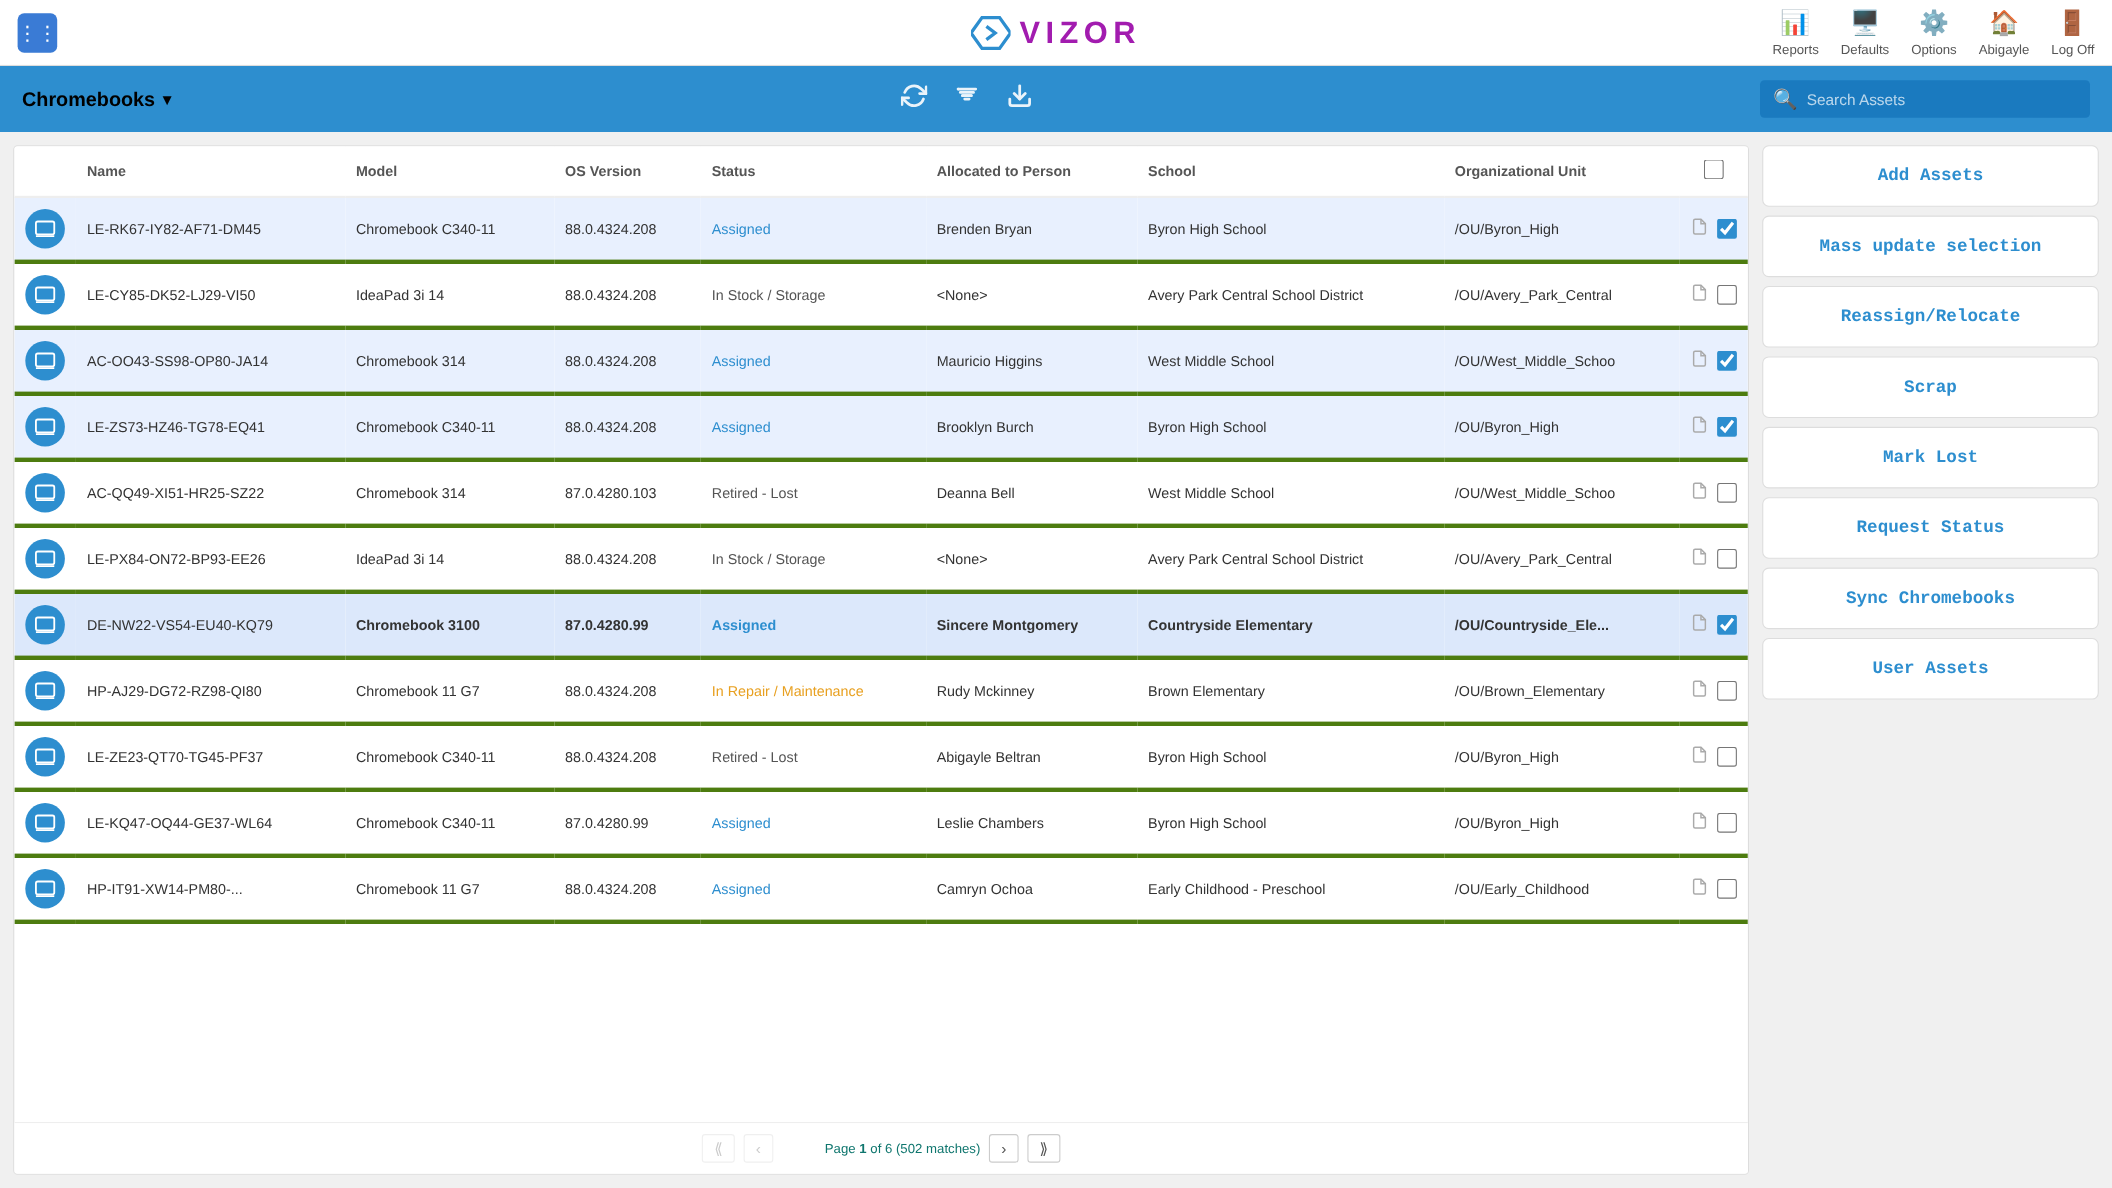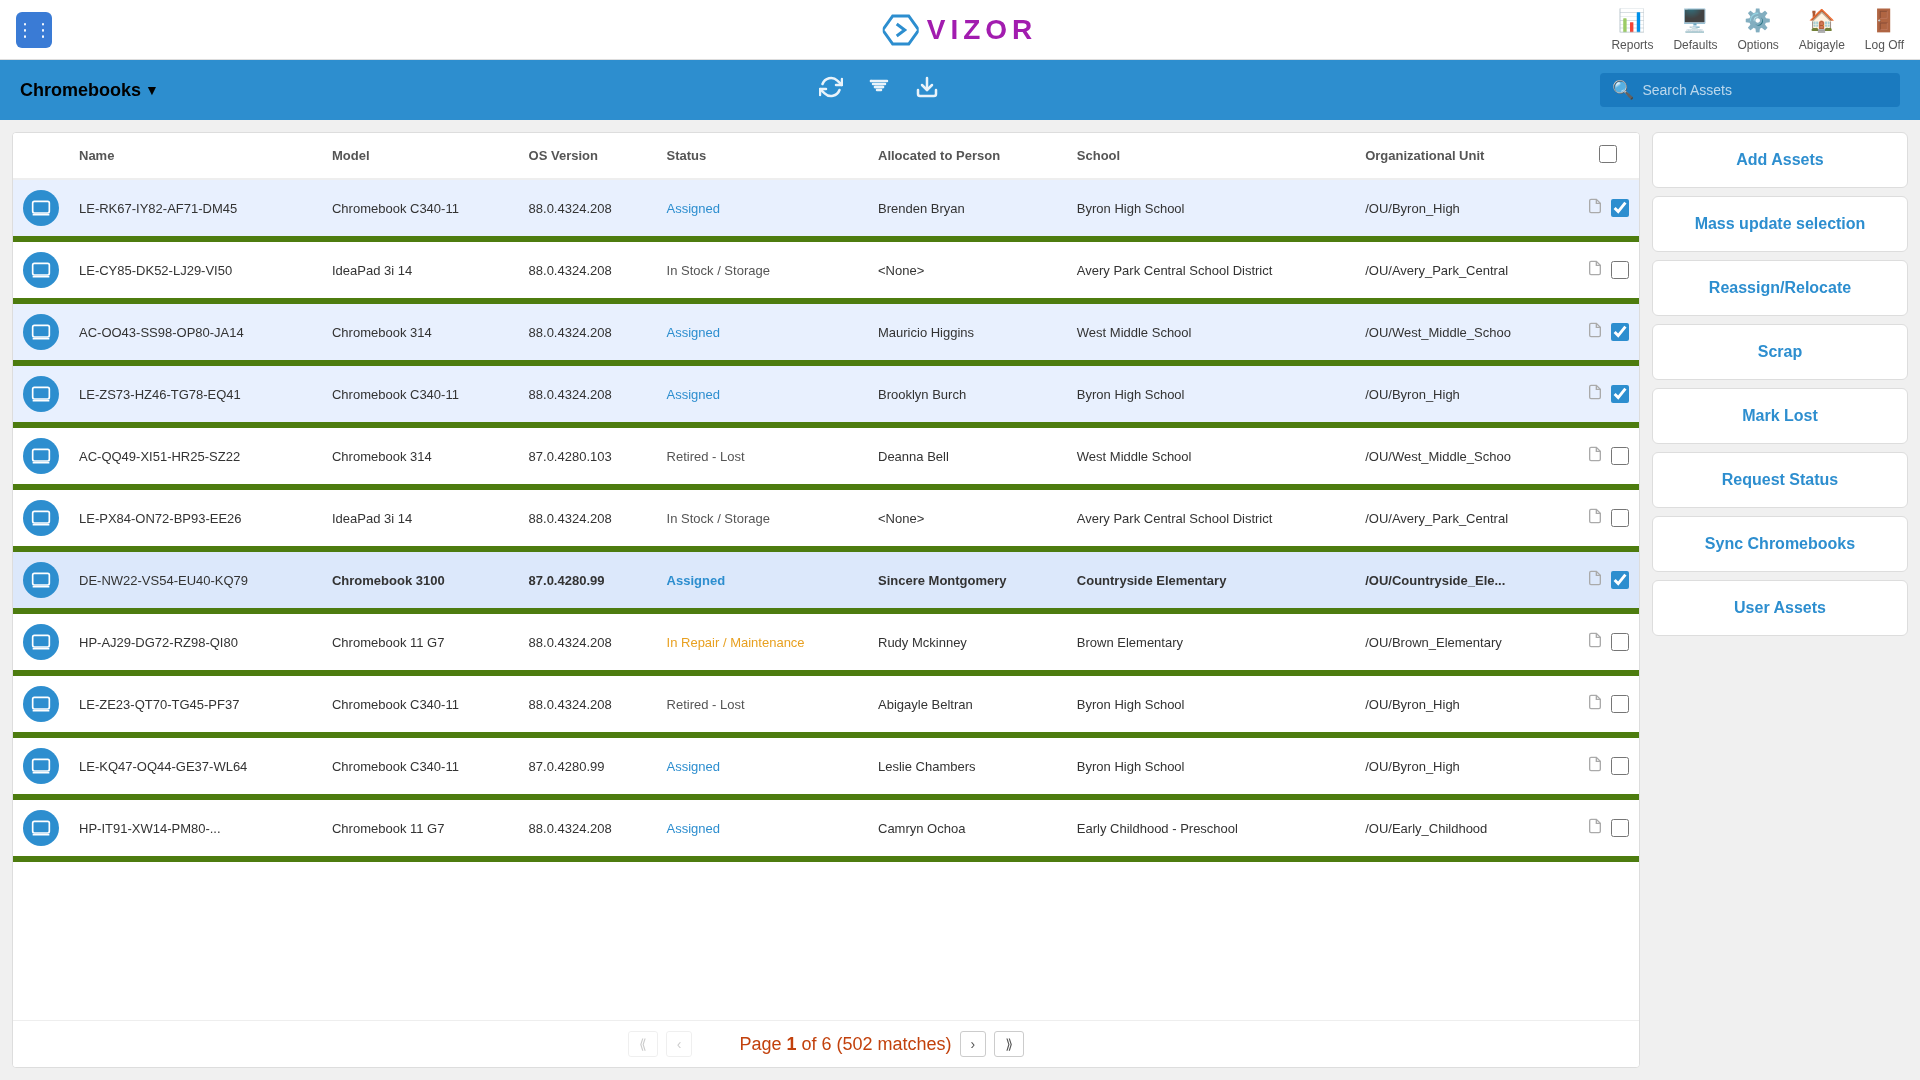--- a/index.html
+++ b/index.html
@@ -101,21 +101,21 @@
       font-weight: 600;
       padding: 12px 10px;
       text-align: left;
       border-bottom: 2px solid #eee;
       white-space: nowrap;
       font-size: 13px;
     }
 
     thead th:last-child { text-align: center; }
 
-    tbody tr { border-bottom: 6px solid #4d7c0f; }
+    tbody tr { border-bottom: 4px solid #4d7c0f; }
     tbody tr.selected { background: #e8f0fe; }
     tbody tr.highlighted { background: #dce8fb; font-weight: bold; }
 
     tbody td {
       padding: 10px 10px;
       color: #333;
       font-size: 13px;
       vertical-align: middle;
     }
 
@@ -154,30 +154,31 @@
     .page-btn {
       padding: 4px 10px;
       background: none;
       border: 1px solid #ccc;
       border-radius: 3px;
       cursor: pointer;
       color: #555;
       font-size: 14px;
     }
     .page-btn:disabled { opacity: 0.3; cursor: not-allowed; }
-    .page-info { font-size: 18px; color: #c2410c; margin-left: 39px; }
+    .page-info { font-size: 12px; color: #0f766e; margin-left: 39px; }
 
     
     .sidebar {
-      width: 280px;
+      width: 330px;
       display: flex;
       flex-direction: column;
       gap: 0;
       padding: 12px;
       gap: 8px;
+      font-family: Liberation Mono, monospace;
     }
 
     .sidebar-btn {
       background: #fff;
       border: 1px solid #ddd;
       border-radius: 6px;
       padding: 18px 16px;
       text-align: center;
       font-size: 16px;
       font-weight: bold;

